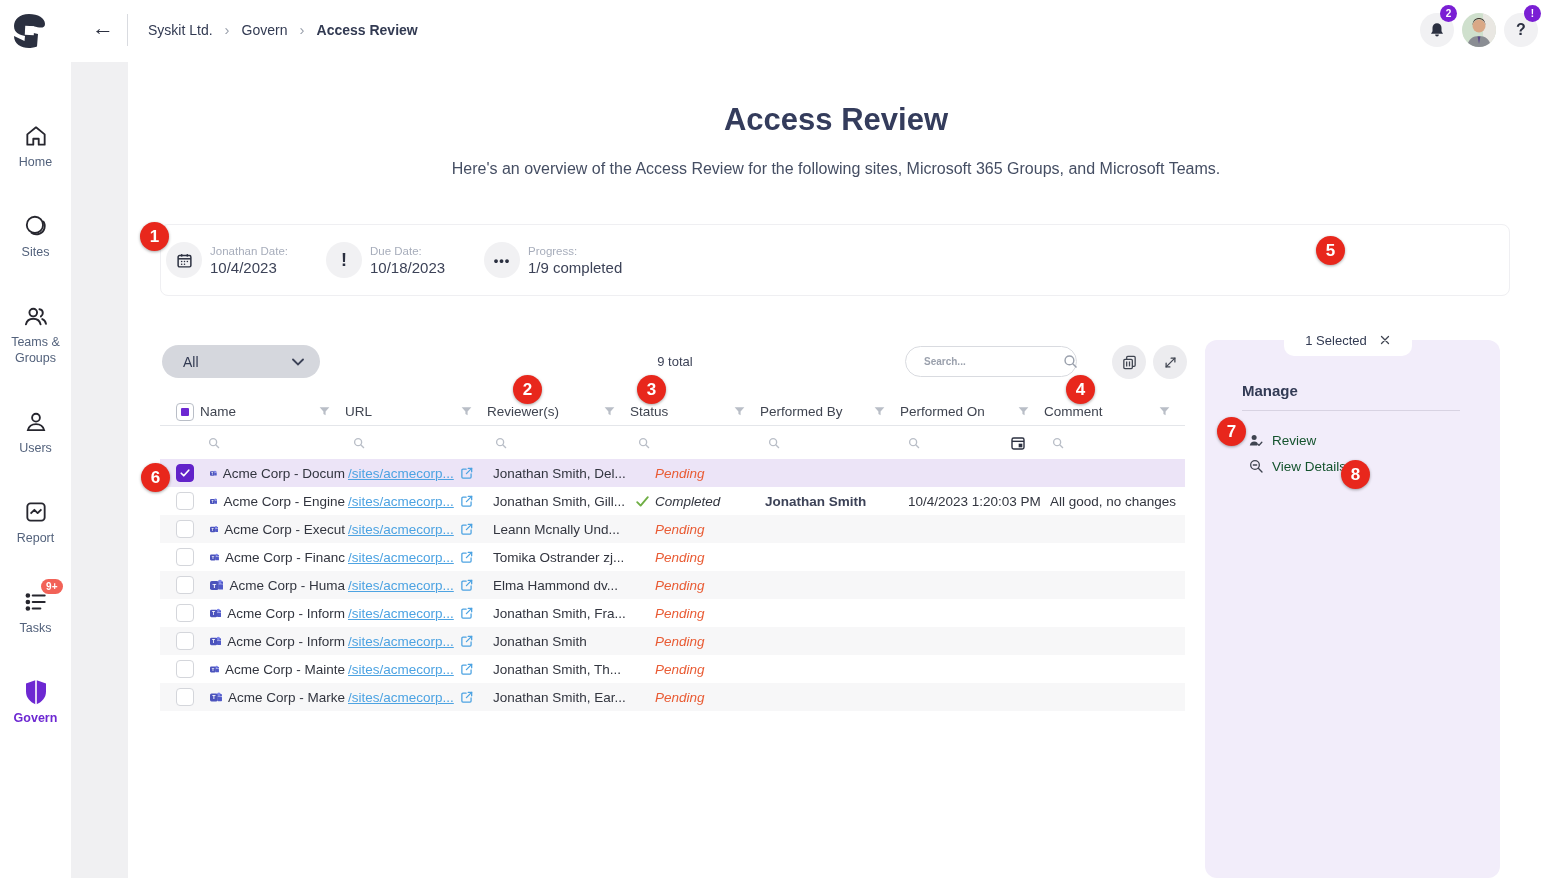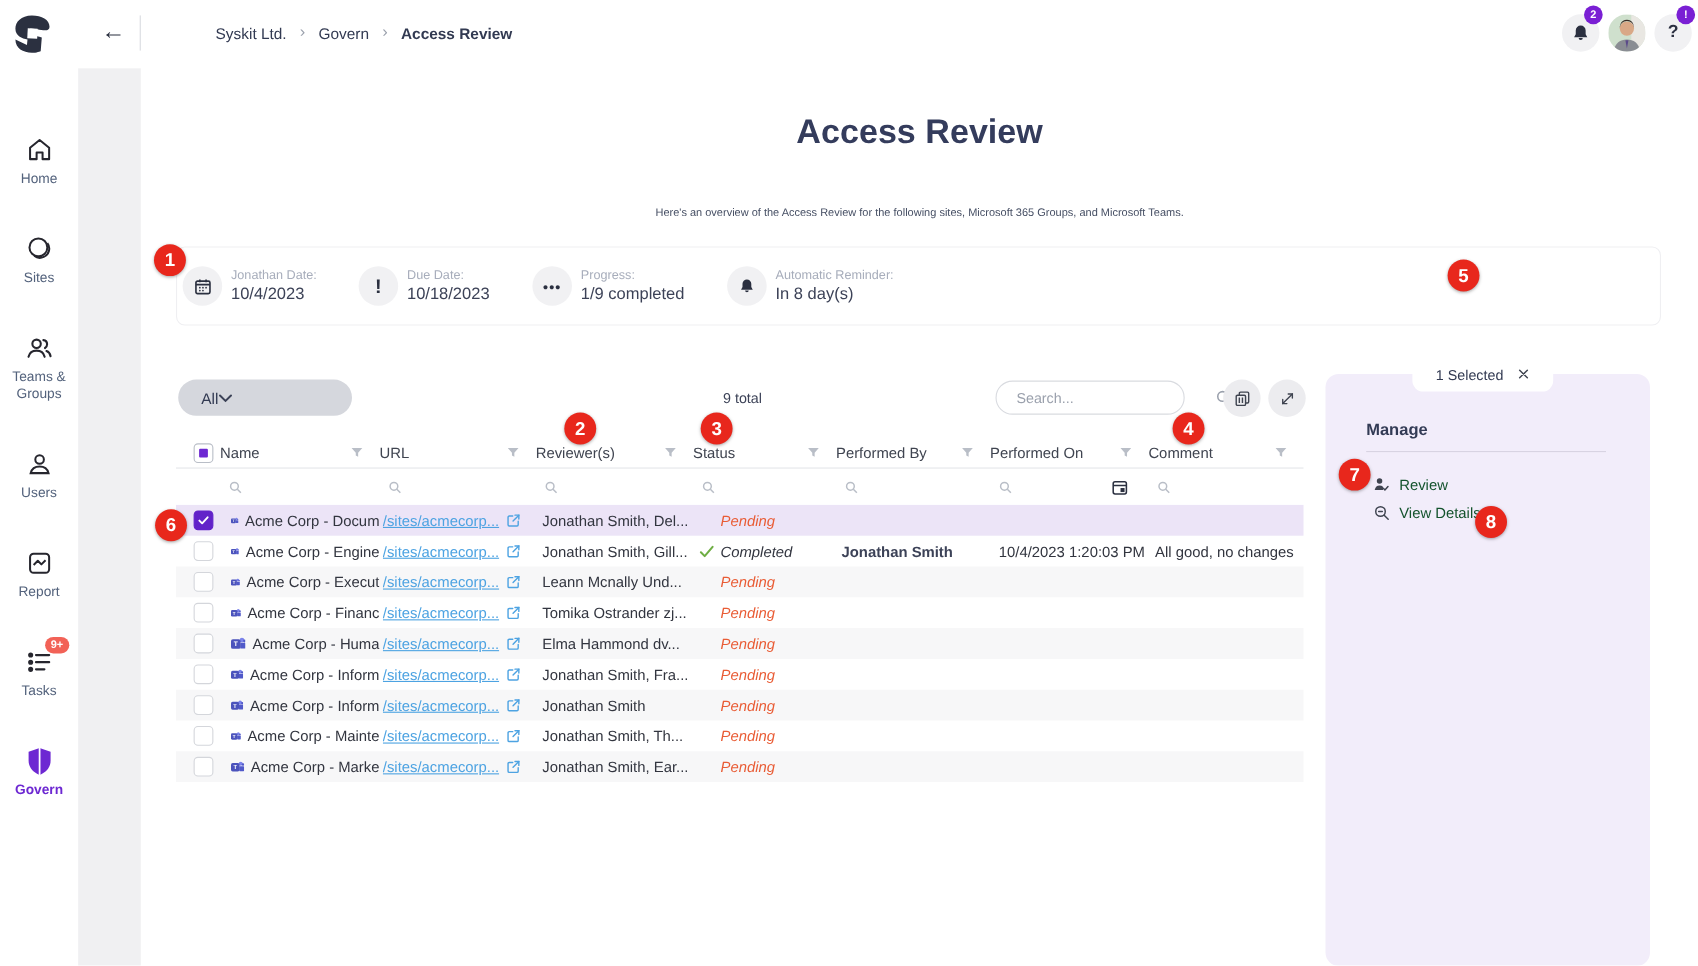--- a/index.html
+++ b/index.html
@@ -5,54 +5,54 @@
   * { margin:0; padding:0; box-sizing:border-box; }
   html,body { background:#fff; }
   body { font-family:"Liberation Sans","DejaVu Sans",sans-serif; color:#32353f; }
   .app { position:relative; width:1544px; height:878px; background:#fff; overflow:hidden; }
 
   
   .topbar { position:absolute; top:0; left:0; width:1544px; height:62px; background:#fff; z-index:5; }
   .logo { position:absolute; left:13px; top:13px; }
   .back-btn { position:absolute; left:92px; top:17px; font-size:22px; color:#2b3040; background:none; border:none; cursor:pointer; line-height:1; }
   .tb-divider { position:absolute; left:127px; top:14px; width:1px; height:32px; background:#d9dbe0; }
-  .breadcrumb { position:absolute; left:148px; top:21px; display:flex; align-items:center; gap:12px; font-size:14px; color:#323a52;margin-left:48px; }
+  .breadcrumb { position:absolute; left:148px; top:21px; display:flex; align-items:center; gap:12px; font-size:14px; color:#323a52; }
   .crumb-sep { color:#9aa0ac; font-size:15px; }
   .crumb-current { font-weight:700; color:#323a52; }
   .tb-circle { position:absolute; top:13px; width:34px; height:34px; border-radius:50%; background:#f1f1f3; border:none; display:flex; align-items:center; justify-content:center; cursor:pointer; }
   .tb-badge { position:absolute; width:17px; height:17px; border-radius:50%; background:#7a1fd4; color:#fff; font-size:10px; font-weight:700; display:flex; align-items:center; justify-content:center; z-index:6; }
   .help-q { font-size:16px; font-weight:700; color:#2b3040; }
   .avatar { position:absolute; left:1462px; top:13px; width:34px; height:34px; border-radius:50%; overflow:hidden; cursor:pointer; }
 
   
   .sidebar { position:absolute; left:0; top:62px; width:71px; bottom:0; background:#fff; z-index:4; }
   .gutter { position:absolute; left:71px; top:62px; width:57px; bottom:0; background:#f0f0f2; }
   .side-item { position:absolute; left:0; width:71px; display:flex; flex-direction:column; align-items:center; gap:5px; cursor:pointer; }
   .side-item .lbl { font-size:12.5px; color:#53627c; text-align:center; line-height:1.25; }
   .side-item.active .lbl { color:#6d28d2; font-weight:700; }
   .icon-wrap { position:relative; width:28px; height:28px; display:flex; align-items:center; justify-content:center; }
   .task-badge { position:absolute; top:-9px; right:-13px; background:#f26257; color:#fff; font-size:10px; font-weight:700; border-radius:9px; padding:2px 5px; }
 
   
   .page-title { position:absolute; left:128px; right:0; top:102px; text-align:center; font-size:31px; font-weight:700; color:#343c5c; }
-  .page-subtitle { position:absolute; left:128px; right:0; top:160px; text-align:center; font-size:10px; color:#454e63;margin-top:28px; }
+  .page-subtitle { position:absolute; left:128px; right:0; top:160px; text-align:center; font-size:16px; color:#454e63; }
 
   
   .summary-card { position:absolute; left:160px; top:224px; width:1350px; height:72px; background:#fff; border:1px solid #efeff2; border-radius:8px; }
   .sum-item { position:absolute; top:17px; display:flex; align-items:center; gap:8px; }
   .sum-ic { width:36px; height:36px; border-radius:50%; background:#f1f1f3; display:flex; align-items:center; justify-content:center; color:#2b3040; flex:0 0 auto; }
   .sum-label { font-size:11.5px; color:#a7adbb; }
   .sum-value { font-size:15px; color:#3c4257; margin-top:2px; }
   .remind-btn { position:absolute; right:10px; top:20px; height:32px; padding:0 18px; display:flex; align-items:center; gap:9px; background:#fff; border:1px solid #6a21c8; border-radius:16px; color:#6a21c8; font-size:14px; font-weight:700; cursor:pointer; }
 
   
-  .all-dd { position:absolute; left:162px; top:345px; width:158px; height:33px; background:#d5d7dd; border:none; border-radius:17px; display:flex; align-items:center; justify-content:flex-start; padding:0 16px 0 21px; font-size:14px; color:#323a52; cursor:pointer; }
+  .all-dd { position:absolute; left:162px; top:345px; width:158px; height:33px; background:#d5d7dd; border:none; border-radius:17px; display:flex; align-items:center; justify-content:space-between; padding:0 16px 0 21px; font-size:14px; color:#323a52; cursor:pointer; }
   .total-label { position:absolute; left:630px; top:354px; width:90px; text-align:center; font-size:13px; color:#3c4257; }
   .search-box { position:absolute; left:905px; top:346px; width:172px; height:31px; border:1px solid #d9dbe0; border-radius:16px; display:flex; align-items:center; background:#fff; }
-  .search-box input { border:none; outline:none; background:transparent; flex:1; padding:0 4px 0 18px; font-size:13px; color:#a21caf; font-family:inherit; }
+  .search-box input { border:none; outline:none; background:transparent; flex:1; padding:0 4px 0 18px; font-size:10px; color:#a21caf; font-family:inherit;font-weight:bold; }
   .search-box input::placeholder { color:#9ba1ad; }
   .search-box .mag { margin-right:12px; display:flex; }
   .tool-circle { position:absolute; top:345px; width:34px; height:34px; border-radius:50%; background:#ececef; border:none; display:flex; align-items:center; justify-content:center; cursor:pointer; }
 
   
   .thead { position:absolute; left:160px; top:398px; width:1025px; height:28px; display:flex; border-bottom:1px solid #e4e6ea; }
   .th { display:flex; align-items:center; justify-content:space-between; font-size:13.5px; color:#3f4450; padding-right:14px; }
   .c0 { width:40px; } .c1 { width:145px; } .c2 { width:142px; } .c3 { width:143px; }
   .c4 { width:130px; } .c5 { width:140px; } .c6 { width:144px; } .c7 { width:141px; }
   .hdr-cb { margin-left:16px; }
@@ -241,31 +241,20 @@
         <div class="sum-value">10/18/2023</div>
       </span>
     </div>
     <div class="sum-item" style="left:323px;">
       <span class="sum-ic" style="font-size:13px; font-weight:700; letter-spacing:1px;">•••</span>
       <span>
         <div class="sum-label">Progress:</div>
         <div class="sum-value">1/9 completed</div>
       </span>
     </div>
-    <div class="sum-item" style="left:500px;">
-      <span class="sum-ic">
-        <svg width="16" height="16" viewBox="0 0 24 24">
-            <path d="M12 3a6 6 0 0 0-6 6v4.5L4 17h16l-2-3.5V9a6 6 0 0 0-6-6zm-2.5 15a2.5 2.5 0 0 0 5 0z" fill="#2b3040"></path>
-          </svg>
-      </span>
-      <span>
-        <div class="sum-label">Automatic Reminder:</div>
-        <div class="sum-value">In 8 day(s)</div>
-      </span>
-    </div>
   </section>
 
   <button class="all-dd">
     <span>All</span>
     <svg width="12" height="8" viewBox="0 0 12 8">
         <path d="M1 1.5 6 6.5 11 1.5" fill="none" stroke="#3c4257" stroke-width="1.8" stroke-linecap="round"></path>
       </svg>
   </button>
   <span class="total-label">9 total</span>
   <div class="search-box">

